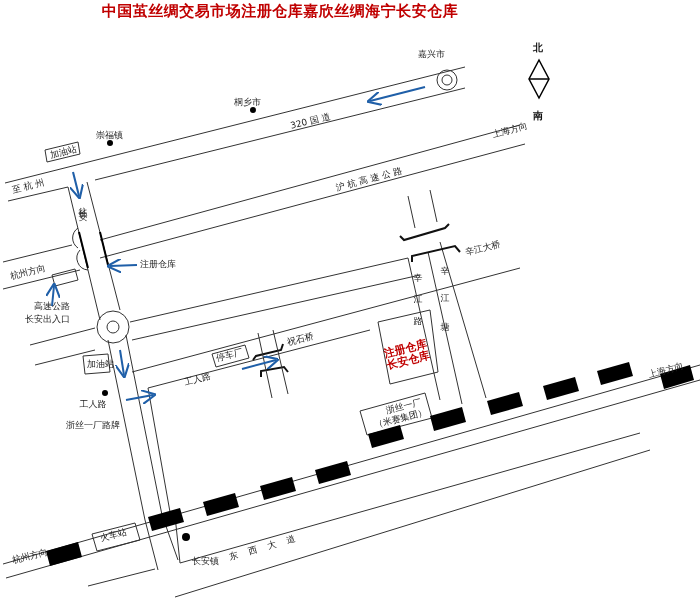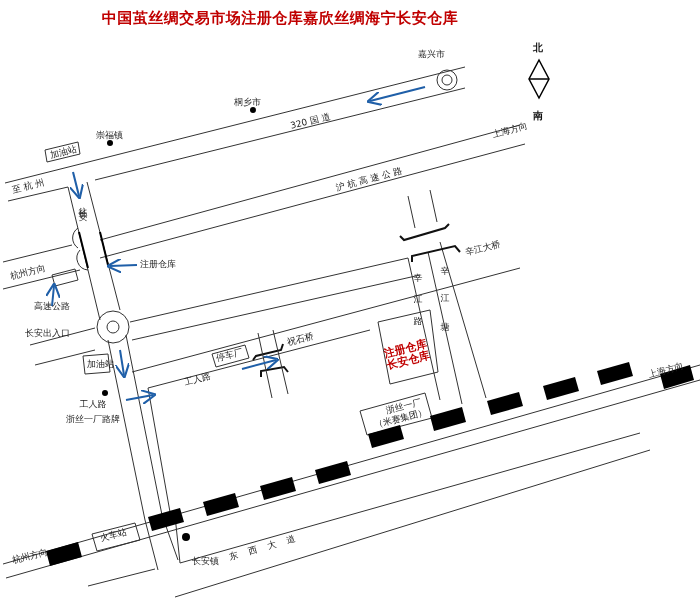--- a/index.html
+++ b/index.html
@@ -1,18 +1,18 @@
 <!DOCTYPE html>
 <html><head>
 <meta charset="utf-8">
 <style>
   html, body { margin:0; padding:0; background:#fff; }
   body { width:700px; height:606px; position:relative; overflow:hidden; font-family:"DejaVu Sans", sans-serif; }
   #map { position:absolute; left:0; top:0; }
-  .title { position:absolute; left:0; top:2px; width:560px; text-align:center; color:#c00000; font-family:"DejaVu Serif", serif; font-weight:bold; font-size:15px; letter-spacing:0.5px;margin-top:7px; }
+  .title { position:absolute; left:0; top:2px; width:560px; text-align:center; color:#c00000; font-family:"DejaVu Serif", serif; font-weight:bold; font-size:15px; letter-spacing:0.5px; }
   .lbl { position:absolute; font-size:9px; color:#222; white-space:nowrap; line-height:1; }
   .compass-lbl { position:absolute; font-size:10px; font-weight:bold; color:#111; }
   .red { color:#c00000; font-weight:bold; font-size:11px; line-height:12px; }
   .vtext { writing-mode:vertical-rl; letter-spacing:2px; }
 </style>
 </head>
 <body>
 
 <div class="title">中国茧丝绸交易市场注册仓库嘉欣丝绸海宁长安仓库</div>
 
@@ -159,20 +159,20 @@
 <div class="lbl" style="left:648px;top:366px;transform:rotate(-15deg)">上海方向</div>
 <div class="lbl" style="left:12px;top:552px;transform:rotate(-14deg)">杭州方向</div>
 <div class="lbl" style="left:184px;top:375px;transform:rotate(-14deg)">工人路</div>
 <div class="lbl" style="left:228px;top:543px;transform:rotate(-16deg);letter-spacing:4px">东 西 大 道</div>
 <div class="lbl vtext" style="left:413px;top:265px;letter-spacing:22px">辛江路</div>
 <div class="lbl vtext" style="left:440px;top:258px;letter-spacing:28px">辛江塘</div>
 
 <div class="lbl" style="left:140px;top:260px">注册仓库</div>
 <div class="lbl" style="left:25px;top:302px;text-align:right">
   <div>高速公路</div>
-  <div style="margin-top:18px">长安出入口</div>
+  <div style="margin-top:4px">长安出入口</div>
 </div>
 <div class="lbl" style="left:287px;top:335px;transform:rotate(-14deg)">祝石桥</div>
 <div class="lbl" style="left:465px;top:244px;transform:rotate(-14deg)">辛江大桥</div>
 <div class="lbl" style="left:66px;top:400px;text-align:center">
   <div>工人路</div>
-  <div style="margin-top:6px">浙丝一厂路牌</div>
+  <div style="margin-top:12px">浙丝一厂路牌</div>
 </div>
 
 </body></html>

